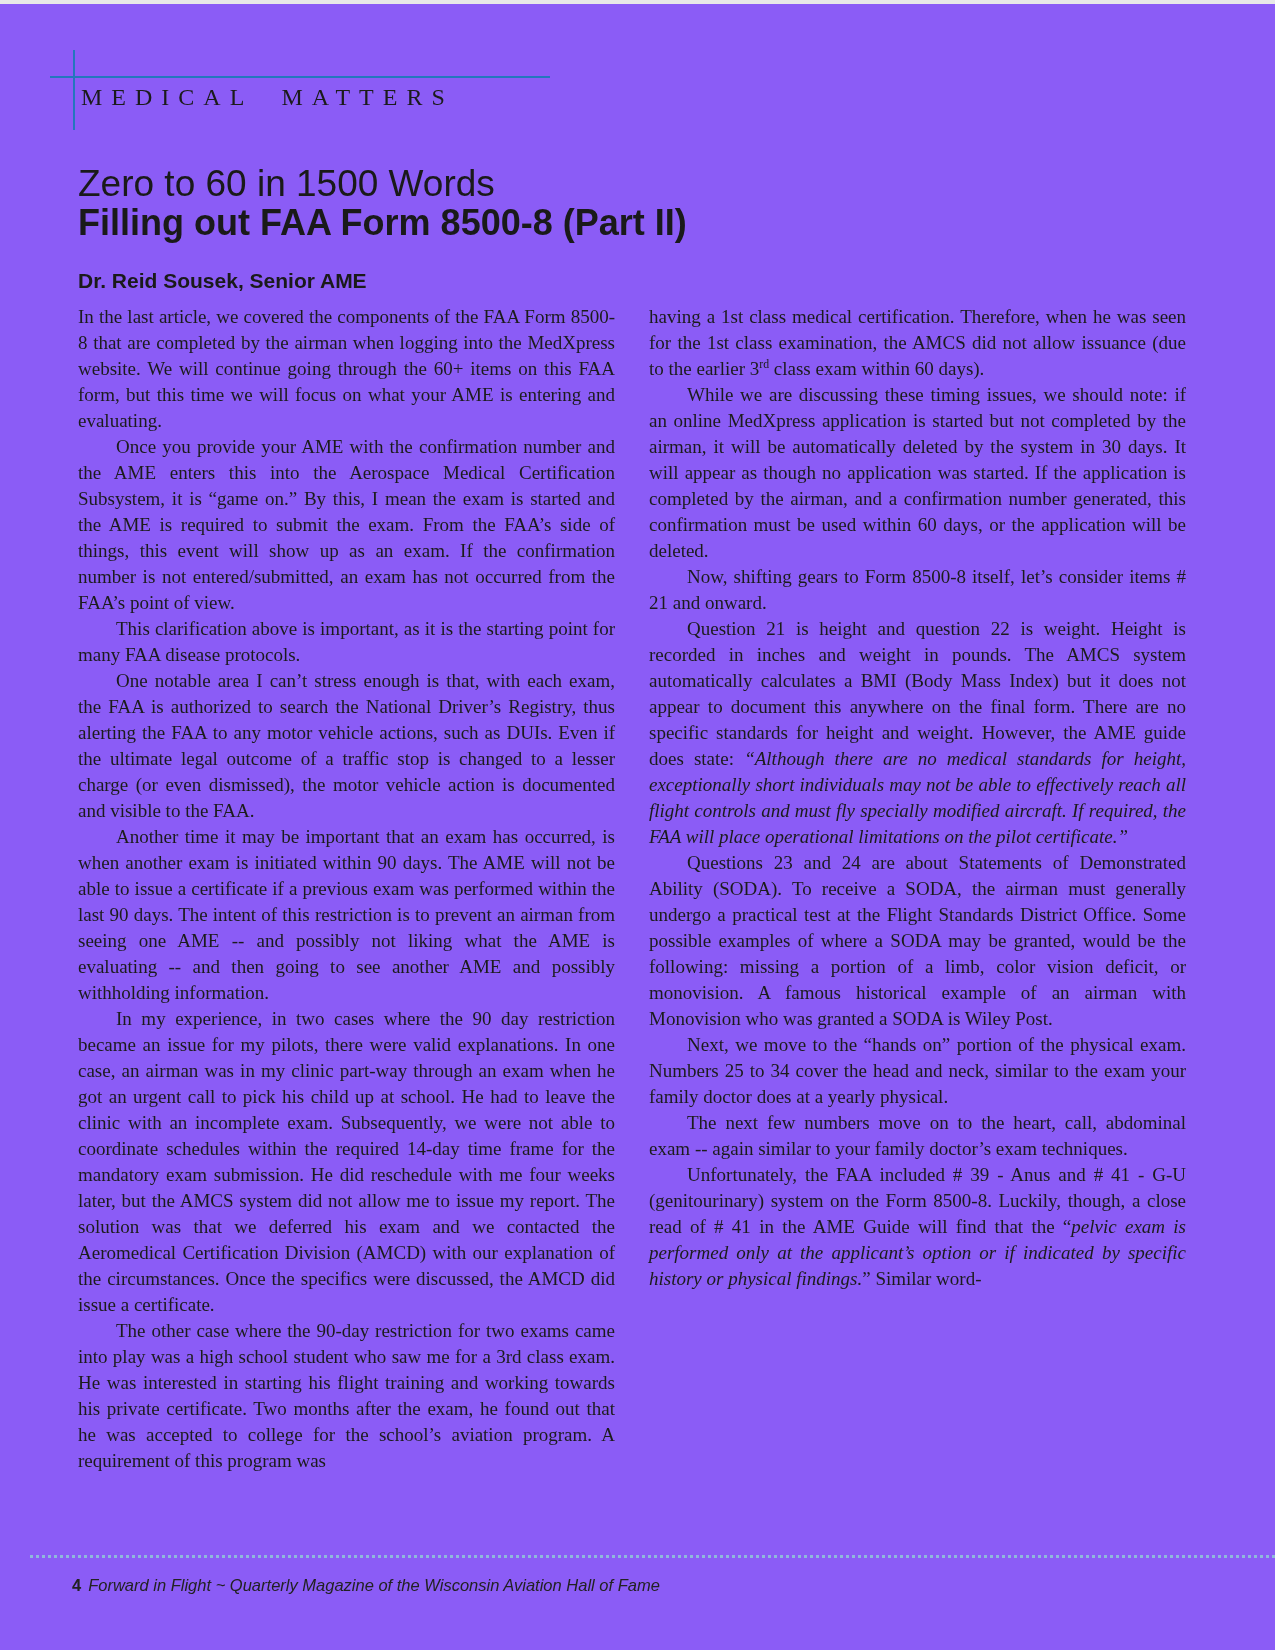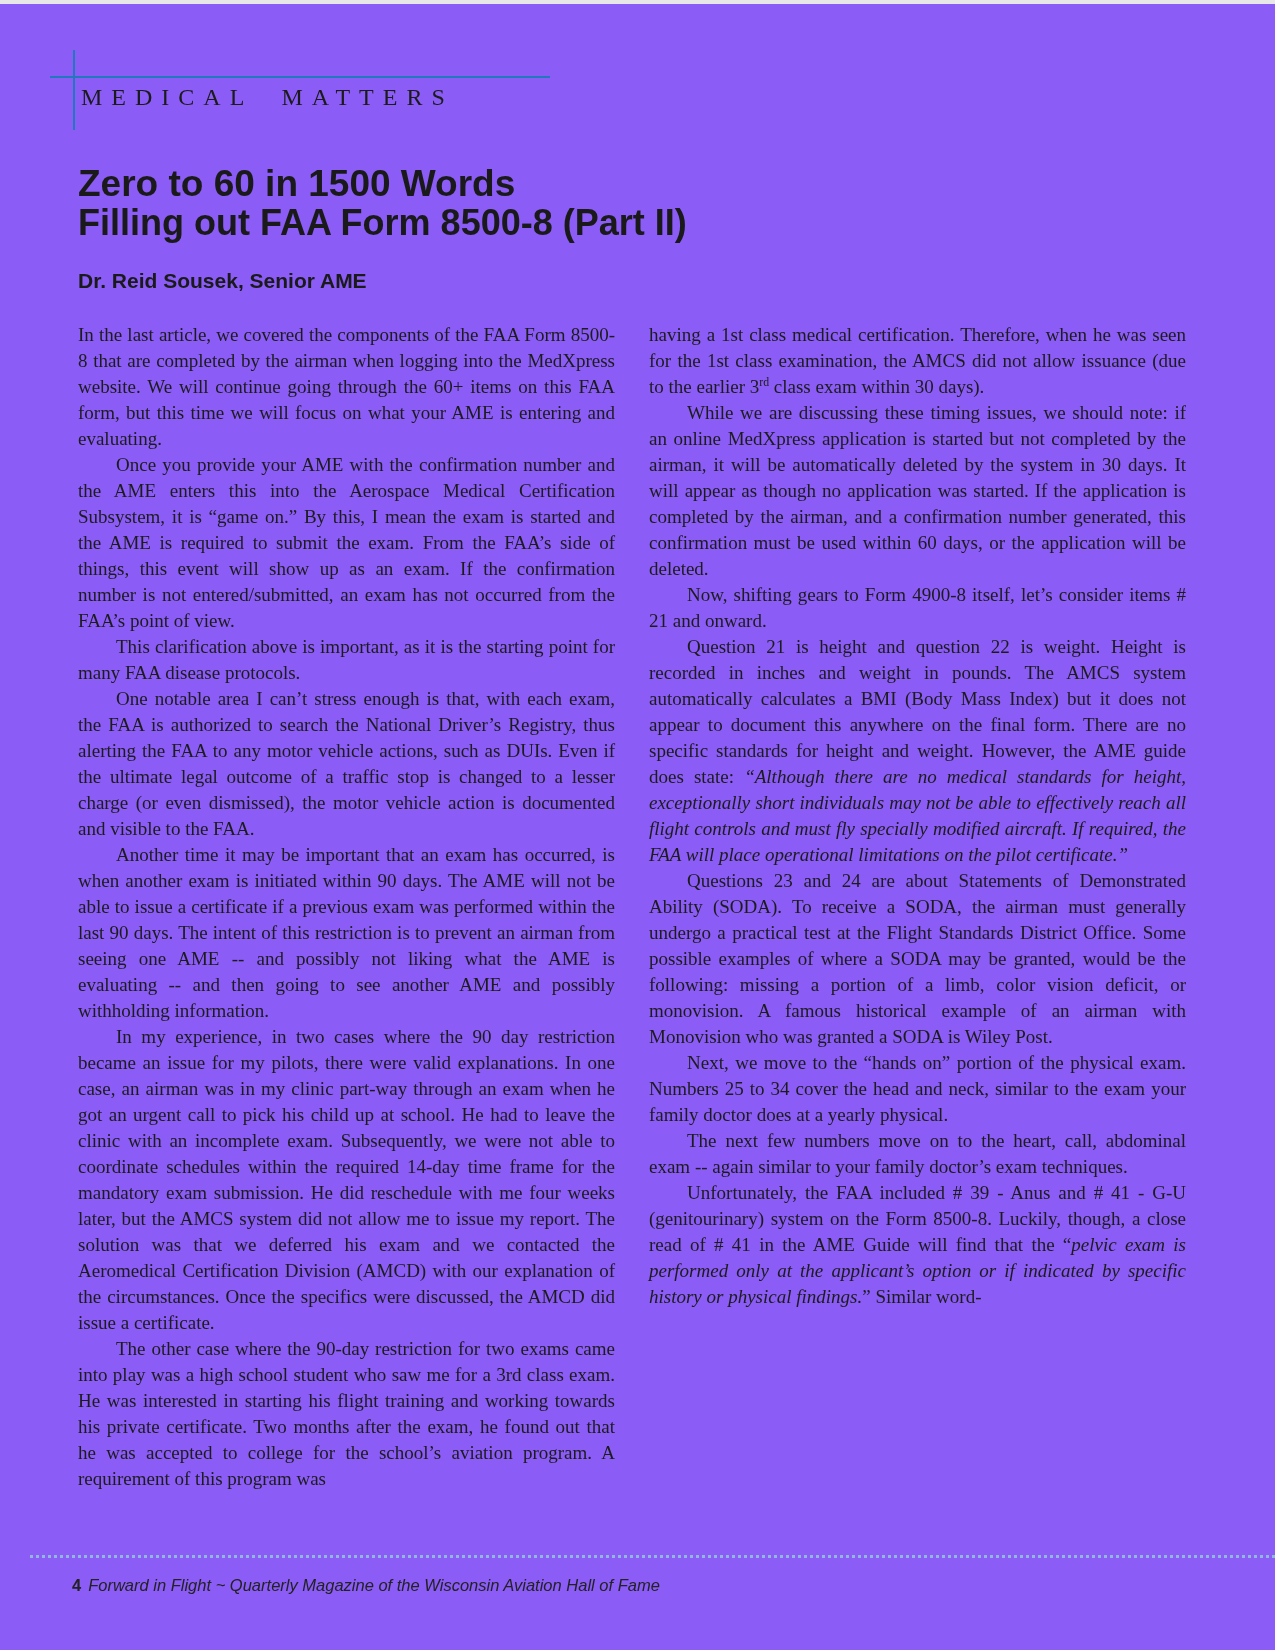--- a/index.html
+++ b/index.html
@@ -13,25 +13,25 @@
     font-family:"Liberation Serif", serif;
   }
   .rule-v{position:absolute;left:73px;top:46px;width:2px;height:80px;background:var(--accent,#2377bd);}
   .rule-h{position:absolute;left:50px;top:72px;width:500px;height:2px;background:var(--accent,#2377bd);}
   .section-label{
     position:absolute;left:81px;top:80px;
     font-family:"Liberation Serif", serif;
     font-size:24px;letter-spacing:9px;word-spacing:14px;color:#1b1b1b;
   }
   .title-block{position:absolute;left:78px;top:160px;font-family:"Liberation Sans", sans-serif;}
-  .title-block h1{margin:0;font-size:37px;line-height:40px;font-weight:bold;color:#1a1a1a;}
+  .title-block h1{margin:0;font-size:37px;line-height:40px;font-weight:normal;color:#1a1a1a;}
   .title-block h2{margin:3px 0 0 0;font-size:36px;line-height:32px;font-weight:bold;color:#1a1a1a;}
   .byline{margin-top:30px;font-size:21px;font-weight:bold;color:#1a1a1a;}
   .columns{
-    position:absolute;left:78px;top:318px;width:1108px;height:1236px;
+    position:absolute;left:78px;top:300px;width:1108px;height:1236px;
     display:flex;gap:34px;overflow:hidden;
   }
   .col{
     width:537px;
     font-size:19px;line-height:26px;
     text-align:justify;
     color:#1c1c1c;
   }
   .par{margin:0;}
   .par.indent{text-indent:38px;}
@@ -67,23 +67,23 @@
     <section class="col">
         <p class="par"><span>In the last article, we covered the components of the FAA Form 8500-8 that are completed by the airman when logging into the MedXpress website. We will continue going through the 60+ items on this FAA form, but this time we will focus on what your AME is entering and evaluating.</span></p>
         <p class="par indent"><span>Once you provide your AME with the confirmation number and the AME enters this into the Aerospace Medical Certification Subsystem, it is “game on.” By this, I mean the exam is started and the AME is required to submit the exam. From the FAA’s side of things,  this event will show up as an exam. If the confirmation number is not entered/submitted, an exam has not occurred from the FAA’s point of view.</span></p>
         <p class="par indent"><span>This clarification above is important, as it is the starting point for many FAA disease protocols.</span></p>
         <p class="par indent"><span>One notable area I can’t stress enough is that, with each exam, the FAA is authorized to search the National Driver’s Registry, thus alerting the FAA to any motor vehicle actions, such as DUIs.  Even if the ultimate legal outcome of a traffic stop is changed to a lesser charge (or even dismissed), the motor vehicle action is documented and visible to the FAA.</span></p>
         <p class="par indent"><span>Another time it may be important that an exam has occurred, is when another exam is initiated within 90 days. The AME will not be able to issue a certificate if a previous exam was performed within the last 90 days. The intent of this restriction is to prevent an airman from seeing one AME -- and possibly not liking what the AME is evaluating -- and then going to see another AME and possibly withholding information.</span></p>
         <p class="par indent"><span>In my experience, in two cases where the 90 day restriction became an issue for my pilots, there were valid explanations. In one case, an airman was in my clinic part-way through an exam when he got an urgent call to pick his child up at school. He had to leave the clinic with an incomplete exam.  Subsequently, we were not able to coordinate schedules within the required 14-day time frame for the mandatory exam submission. He did reschedule with me four weeks later, but the AMCS system did not allow me to issue my report. The solution was that we deferred his exam and we contacted the Aeromedical Certification Division (AMCD) with our explanation of the circumstances. Once the specifics were discussed, the AMCD did issue a certificate.</span></p>
         <p class="par indent"><span>The other case where the 90-day restriction for two exams came into play was a high school student who saw me for a 3rd class exam. He was interested in starting his flight training and working towards his private certificate. Two months after the exam, he found out that he was accepted to college for the school’s aviation program. A requirement of this program was</span></p>
       </section>
     <section class="col">
-        <p class="par"><span>having a 1st class medical certification. Therefore, when he was seen for the 1st class examination, the AMCS did not allow issuance (due to the earlier 3</span><sup>rd</sup><span> class exam within 30 days).</span></p>
+        <p class="par"><span>having a 1st class medical certification. Therefore, when he was seen for the 1st class examination, the AMCS did not allow issuance (due to the earlier 3</span><sup>rd</sup><span> class exam within 60 days).</span></p>
         <p class="par indent"><span>While we are discussing these timing issues, we should note: if an online MedXpress application is started but not completed by the airman, it will be automatically deleted by the system in 30 days. It will appear as though no application was started. If the application is completed by the airman, and a confirmation number generated, this confirmation must be used within 60 days, or the application will be deleted.</span></p>
-        <p class="par indent"><span>Now, shifting gears to Form 4900-8 itself, let’s consider items # 21 and onward.</span></p>
+        <p class="par indent"><span>Now, shifting gears to Form 8500-8 itself, let’s consider items # 21 and onward.</span></p>
         <p class="par indent"><span>Question 21 is height and question 22 is weight.  Height is recorded in inches and weight in pounds. The AMCS system automatically calculates a BMI (Body Mass Index) but it does not appear to document this anywhere on the final form. There are no specific standards for height and weight. However, the AME guide does state: </span><span class="it">“Although there are no medical standards for height, exceptionally short individuals may not be able to effectively reach all flight controls and must fly specially modified aircraft. If required, the FAA will place operational limitations on the pilot certificate.”</span></p>
         <p class="par indent"><span>Questions 23 and 24 are about Statements of Demonstrated Ability (SODA). To receive a SODA, the airman must generally undergo a practical test at the Flight Standards District Office. Some possible examples of where a SODA may be granted, would be the following: missing a portion of a limb, color vision deficit, or monovision. A famous historical example of an airman with Monovision who  was granted a SODA is Wiley Post.</span></p>
         <p class="par indent"><span>Next, we move to the “hands on” portion of the physical exam. Numbers 25 to 34 cover the head and neck, similar to the exam your family doctor does at a yearly physical.</span></p>
         <p class="par indent"><span>The next few numbers move on to the heart, call, abdominal exam -- again similar to your family doctor’s exam techniques.</span></p>
         <p class="par indent"><span>Unfortunately, the FAA included # 39 - Anus and # 41 - G-U (genitourinary) system on the Form 8500-8. Luckily, though, a close read of # 41 in the AME Guide will find that the “</span><span class="it">pelvic exam is performed only at the applicant’s option or if indicated by specific history or physical findings.</span><span>”  Similar word-</span></p>
       </section>
   </main>
 
   <div class="dotted-rule"></div>
 

